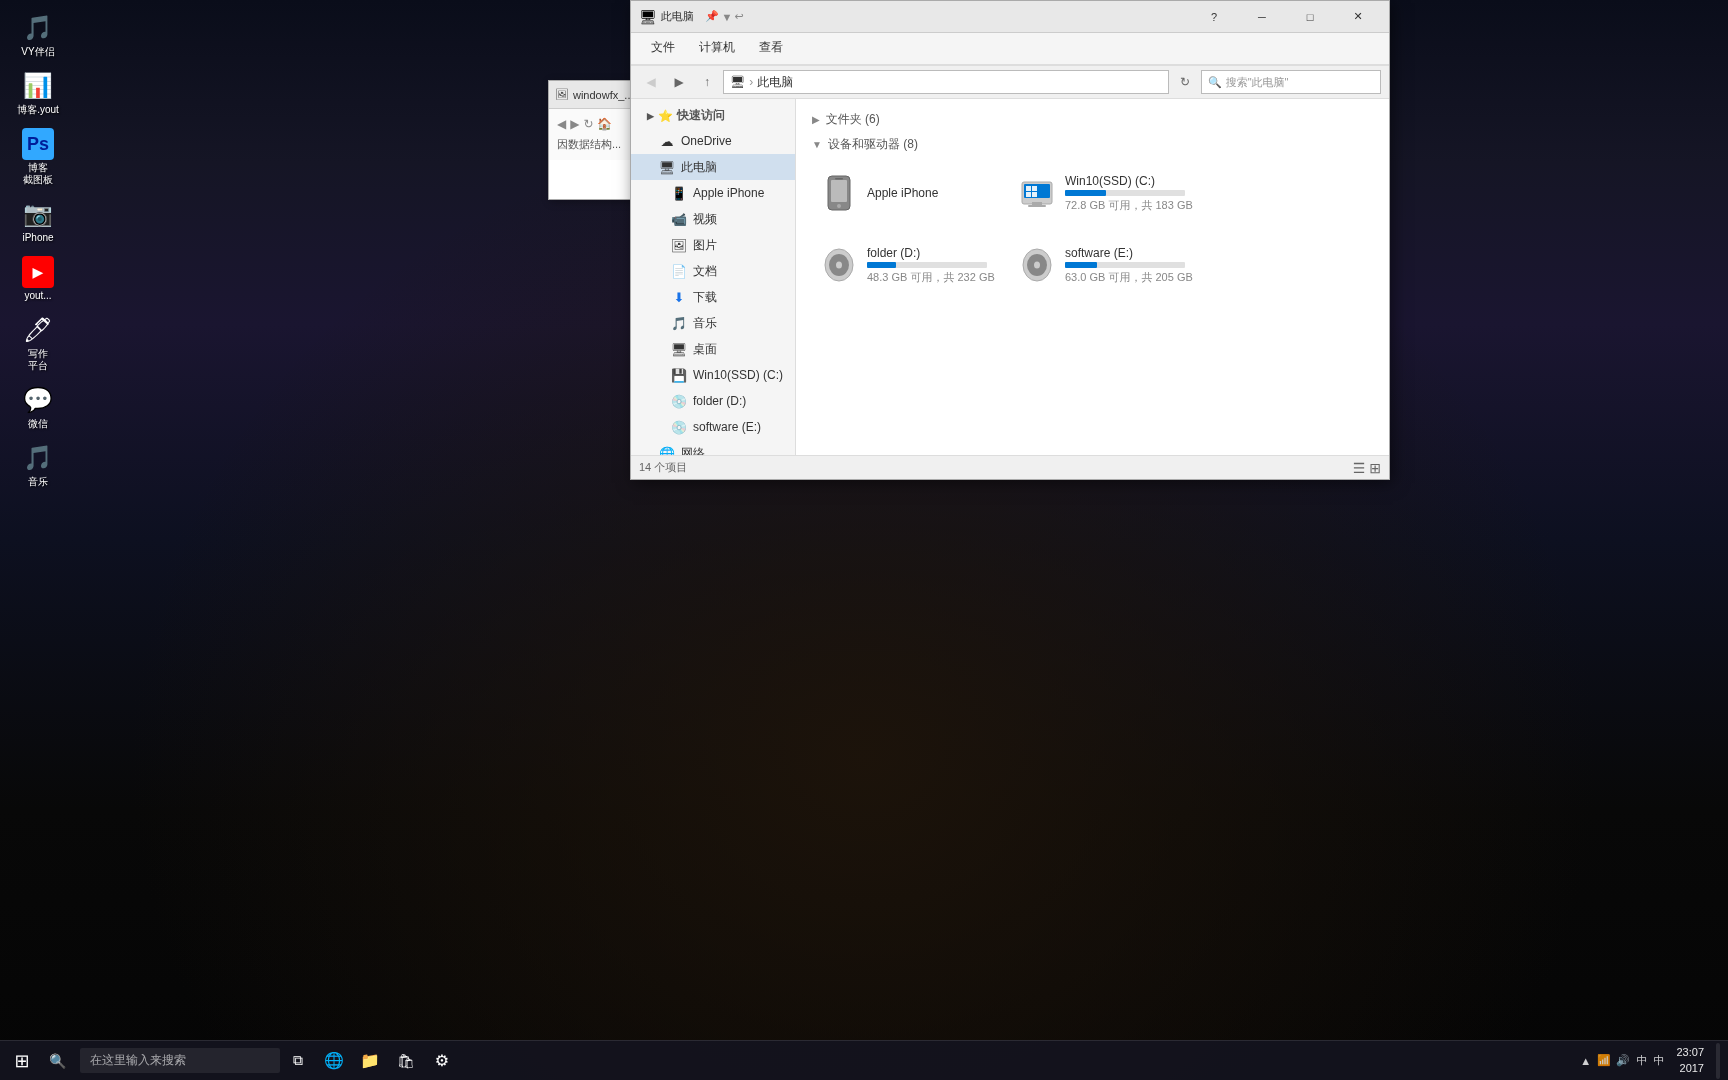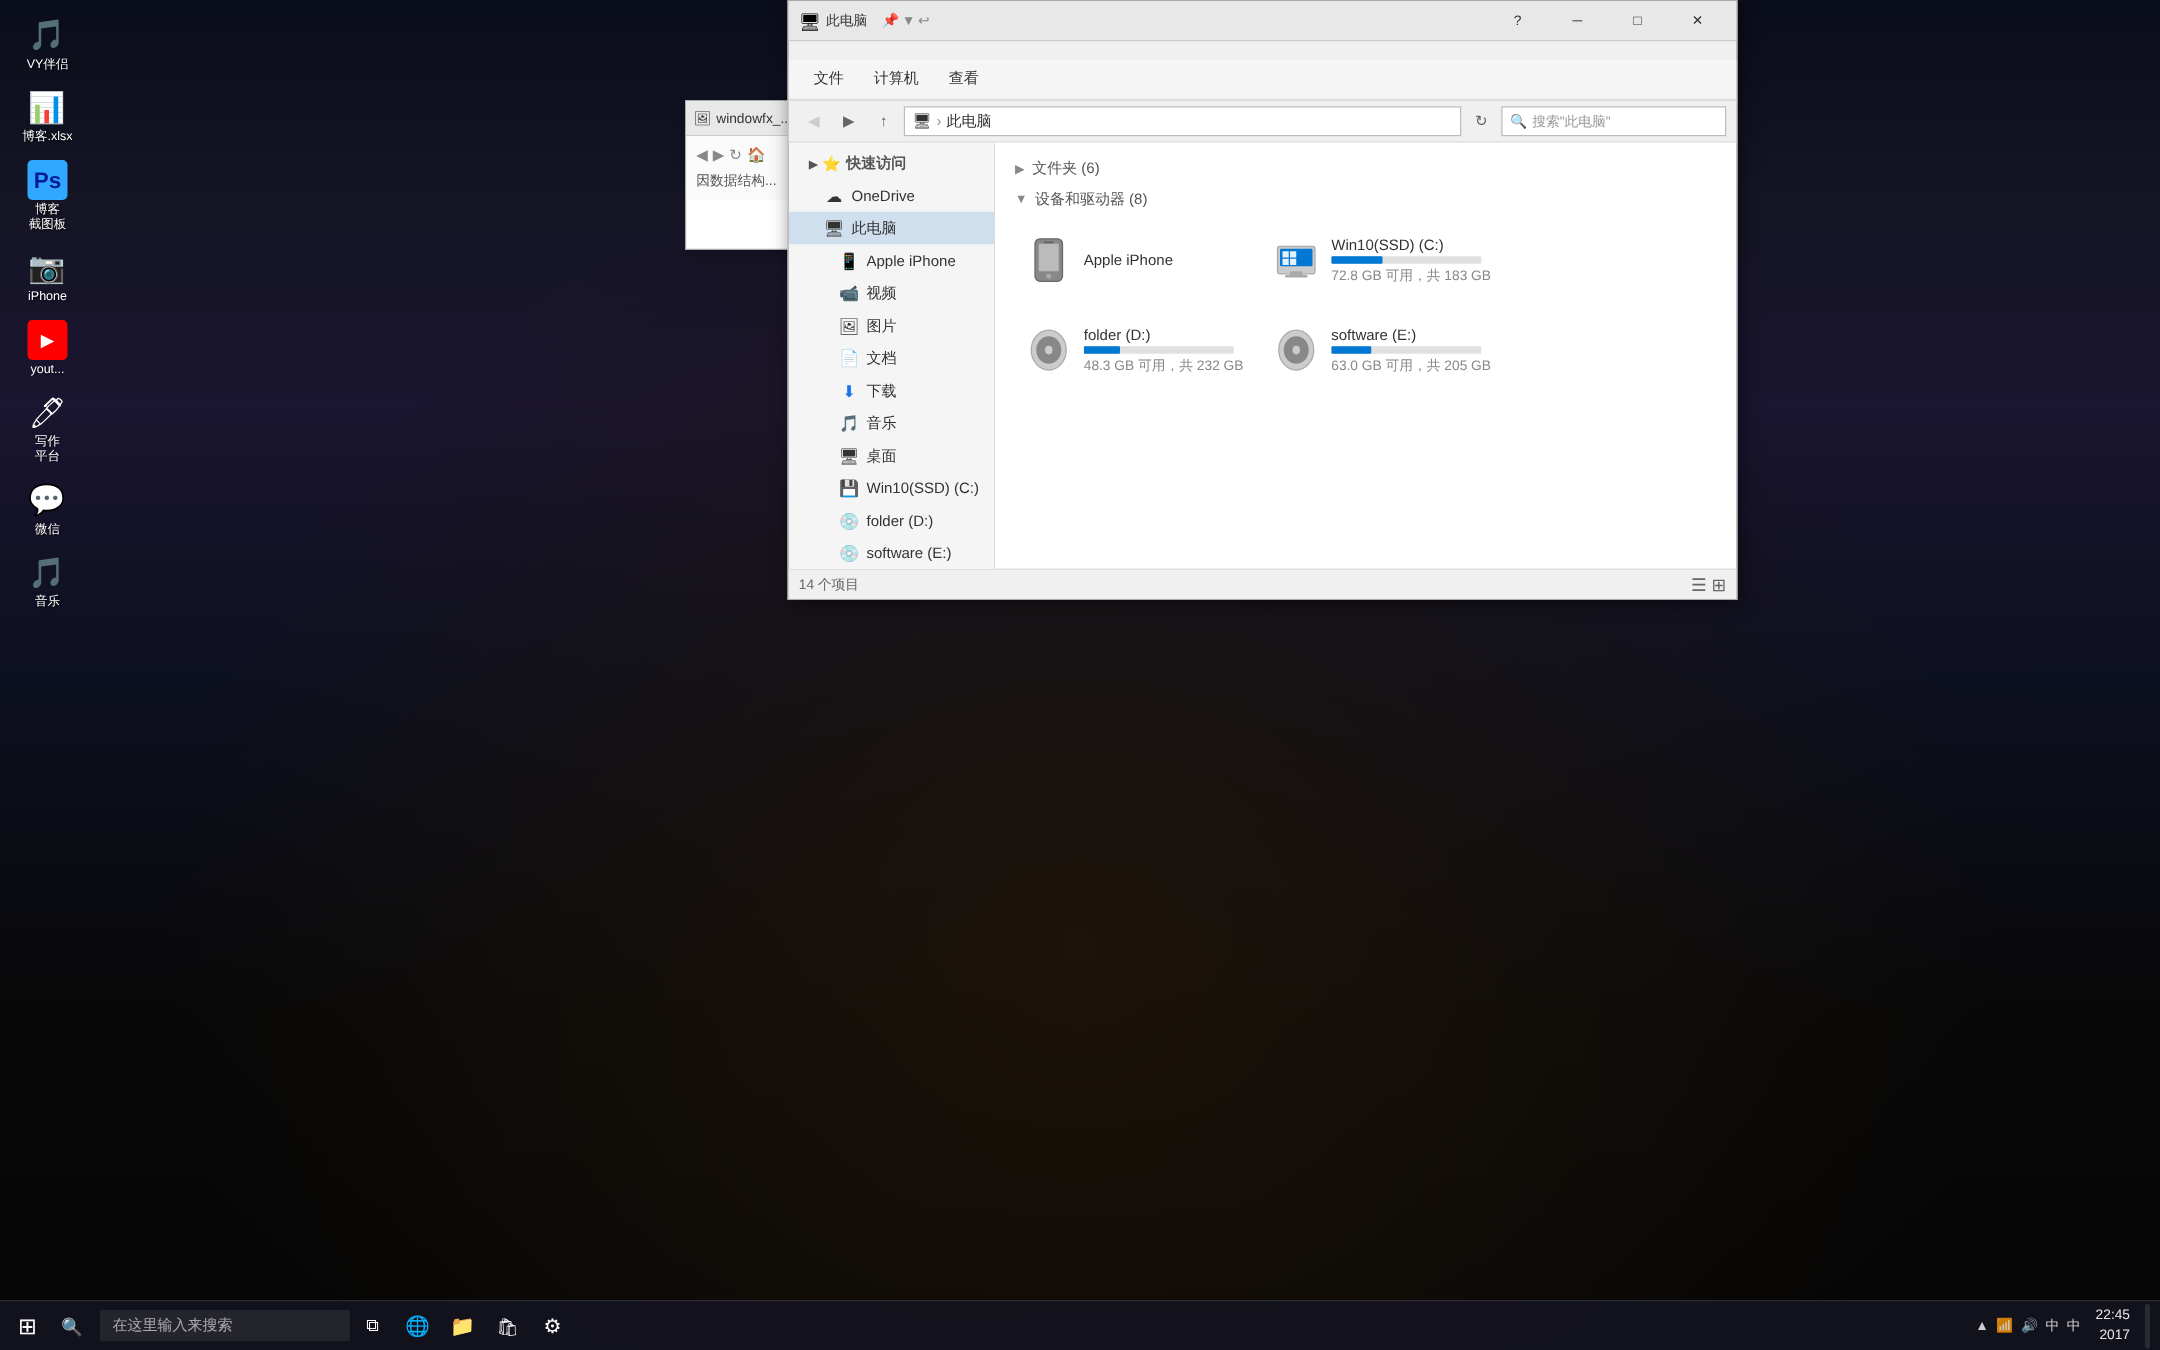--- a/index.html
+++ b/index.html
@@ -186,21 +186,20 @@
       font-size: 11px;
       cursor: pointer;
       color: #333;
     }
 
     
     .window-ribbon {
       background: #f5f5f5;
       border-bottom: 1px solid #ddd;
       flex-shrink: 0;
-      margin-top: 15px;
     }
 
     .ribbon-tabs {
       display: flex;
       padding: 0 8px;
       border-bottom: 1px solid #ddd;
     }
 
     .ribbon-tab {
       padding: 6px 12px;
@@ -469,21 +468,21 @@
 <div id="desktop">
   <div id="desktop-bg"></div>
 
   <div id="desktop-icons">
     <div class="desktop-icon">
       <div class="desktop-icon-img">🎵</div>
       <div class="desktop-icon-label">VY伴侣</div>
     </div>
     <div class="desktop-icon">
       <div class="desktop-icon-img">📊</div>
-      <div class="desktop-icon-label">博客.xlsx</div>
+      <div class="desktop-icon-label">博客.yout</div>
     </div>
     <div class="desktop-icon">
       <div class="desktop-icon-img" style="font-size:18px;font-weight:bold;color:#001d99;background:#31a8ff;width:32px;height:32px;border-radius:4px;">Ps</div>
       <div class="desktop-icon-label">博客<br>截图板</div>
     </div>
     <div class="desktop-icon">
       <div class="desktop-icon-img">📷</div>
       <div class="desktop-icon-label">iPhone</div>
     </div>
     <div class="desktop-icon">
@@ -762,19 +761,19 @@
 
     <div class="taskbar-right">
       <div class="taskbar-sys-icons">
         <span style="cursor:pointer;">▲</span>
         <span style="cursor:pointer;">📶</span>
         <span style="cursor:pointer;">🔊</span>
         <span style="cursor:pointer;">中</span>
         <span>中</span>
       </div>
       <div class="taskbar-clock">
-        <div>22:45</div>
+        <div>23:07</div>
         <div>2017</div>
       </div>
       <div class="taskbar-icon" style="width:4px;background:rgba(255,255,255,0.1);height:36px;"></div>
     </div>
   </div>
 </div>
 
 </body></html>

